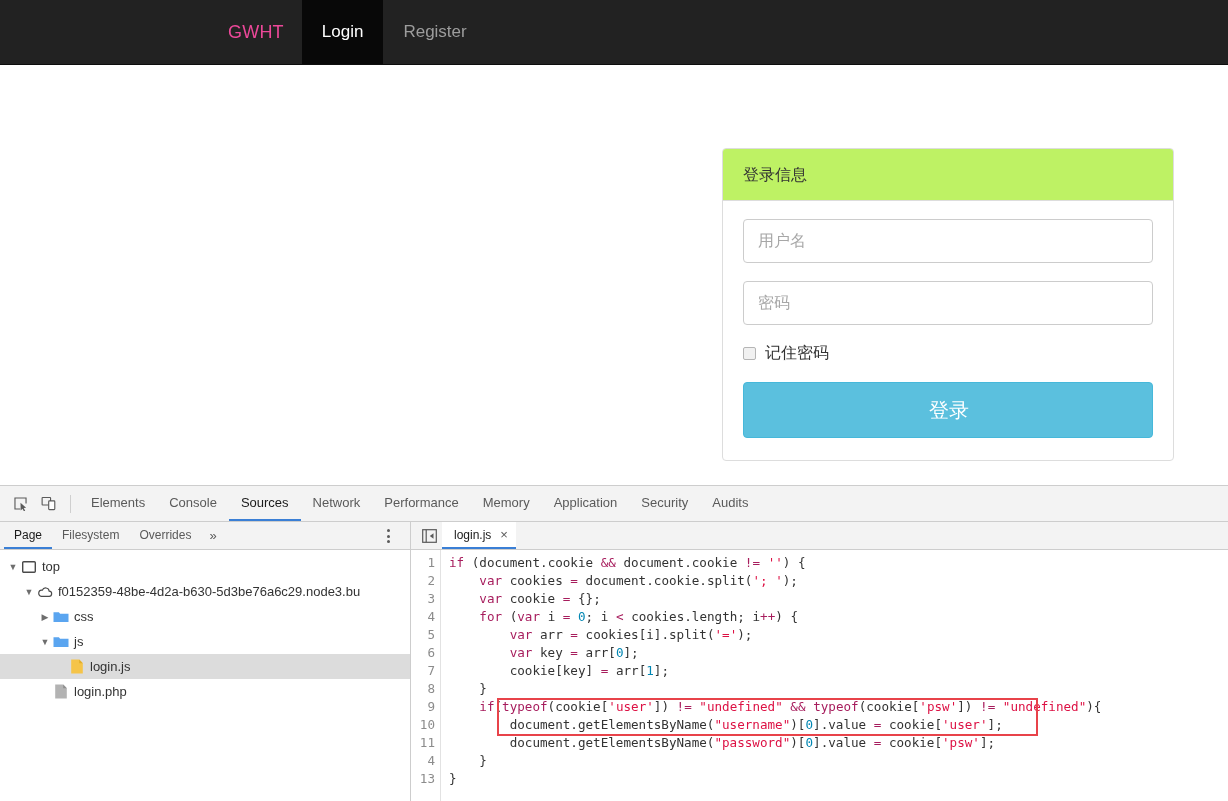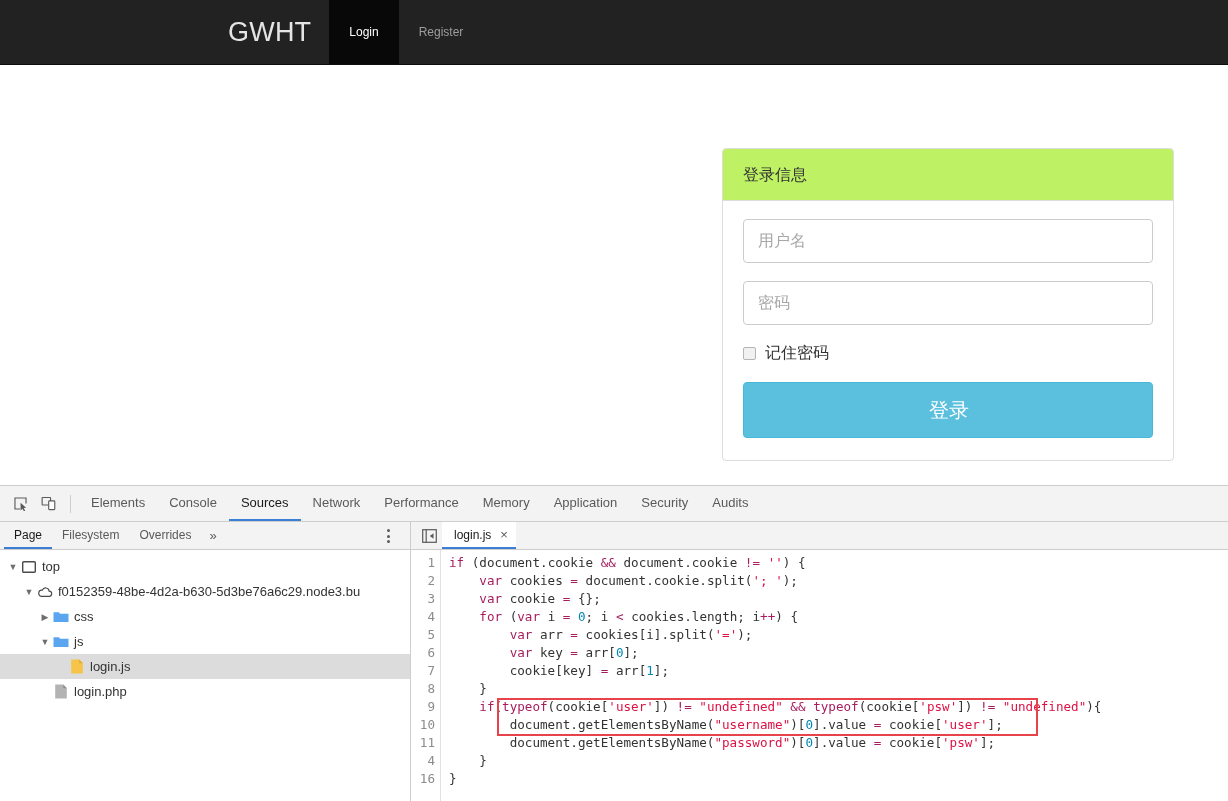--- a/index.html
+++ b/index.html
@@ -20,27 +20,27 @@
     height: 65px; width: 100%;
     background: #222222;
     display: flex; align-items: stretch;
     justify-content: flex-start;
     padding-left: 210px;
     border-bottom: 1px solid #0d0d0d;
   }
   .navbar-brand {
     display: flex; align-items: center;
     padding: 0 18px;
-    color: #e5e5e5; font-size: 27px;
+    color: #ec4899; font-size: 18px;
     letter-spacing: .2px;
   }
   .nav-link {
     display: flex; align-items: center;
     padding: 0 20px;
-    color: #9d9d9d; font-size: 12px;
+    color: #9d9d9d; font-size: 17px;
     text-decoration: none;
     cursor: pointer;
   }
   .nav-link.active {
     background: #080808; color: #ffffff;
   }
 
   
   .login-panel {
     position: absolute;
@@ -416,21 +416,21 @@
           <div>3</div>
           <div>4</div>
           <div>5</div>
           <div>6</div>
           <div>7</div>
           <div>8</div>
           <div>9</div>
           <div>10</div>
           <div>11</div>
           <div>4</div>
-          <div>16</div>
+          <div>13</div>
         </div>
         <div class="code" id="code-lines"><div><span class="kw">if</span><span class="pln"> </span><span class="pln">(</span><span class="pln">document</span><span class="pln">.</span><span class="pln">cookie</span><span class="pln"> </span><span class="op">&amp;</span><span class="op">&amp;</span><span class="pln"> </span><span class="pln">document</span><span class="pln">.</span><span class="pln">cookie</span><span class="pln"> </span><span class="op">!</span><span class="op">=</span><span class="pln"> </span><span class="str">''</span><span class="pln">)</span><span class="pln"> </span><span class="pln">{</span></div><div><span class="pln">    </span><span class="kw">var</span><span class="pln"> </span><span class="pln">cookies</span><span class="pln"> </span><span class="op">=</span><span class="pln"> </span><span class="pln">document</span><span class="pln">.</span><span class="pln">cookie</span><span class="pln">.</span><span class="pln">split</span><span class="pln">(</span><span class="str">'; '</span><span class="pln">)</span><span class="pln">;</span></div><div><span class="pln">    </span><span class="kw">var</span><span class="pln"> </span><span class="pln">cookie</span><span class="pln"> </span><span class="op">=</span><span class="pln"> </span><span class="pln">{</span><span class="pln">}</span><span class="pln">;</span></div><div><span class="pln">    </span><span class="kw">for</span><span class="pln"> </span><span class="pln">(</span><span class="kw">var</span><span class="pln"> </span><span class="pln">i</span><span class="pln"> </span><span class="op">=</span><span class="pln"> </span><span class="num">0</span><span class="pln">;</span><span class="pln"> </span><span class="pln">i</span><span class="pln"> </span><span class="op">&lt;</span><span class="pln"> </span><span class="pln">cookies</span><span class="pln">.</span><span class="pln">length</span><span class="pln">;</span><span class="pln"> </span><span class="pln">i</span><span class="op">+</span><span class="op">+</span><span class="pln">)</span><span class="pln"> </span><span class="pln">{</span></div><div><span class="pln">        </span><span class="kw">var</span><span class="pln"> </span><span class="pln">arr</span><span class="pln"> </span><span class="op">=</span><span class="pln"> </span><span class="pln">cookies</span><span class="pln">[</span><span class="pln">i</span><span class="pln">]</span><span class="pln">.</span><span class="pln">split</span><span class="pln">(</span><span class="str">'='</span><span class="pln">)</span><span class="pln">;</span></div><div><span class="pln">        </span><span class="kw">var</span><span class="pln"> </span><span class="pln">key</span><span class="pln"> </span><span class="op">=</span><span class="pln"> </span><span class="pln">arr</span><span class="pln">[</span><span class="num">0</span><span class="pln">]</span><span class="pln">;</span></div><div><span class="pln">        </span><span class="pln">cookie</span><span class="pln">[</span><span class="pln">key</span><span class="pln">]</span><span class="pln"> </span><span class="op">=</span><span class="pln"> </span><span class="pln">arr</span><span class="pln">[</span><span class="num">1</span><span class="pln">]</span><span class="pln">;</span></div><div><span class="pln">    </span><span class="pln">}</span></div><div><span class="pln">    </span><span class="kw">if</span><span class="pln">(</span><span class="kw">typeof</span><span class="pln">(</span><span class="pln">cookie</span><span class="pln">[</span><span class="str">'user'</span><span class="pln">]</span><span class="pln">)</span><span class="pln"> </span><span class="op">!</span><span class="op">=</span><span class="pln"> </span><span class="str">"undefined"</span><span class="pln"> </span><span class="op">&amp;</span><span class="op">&amp;</span><span class="pln"> </span><span class="kw">typeof</span><span class="pln">(</span><span class="pln">cookie</span><span class="pln">[</span><span class="str">'psw'</span><span class="pln">]</span><span class="pln">)</span><span class="pln"> </span><span class="op">!</span><span class="op">=</span><span class="pln"> </span><span class="str">"undefined"</span><span class="pln">)</span><span class="pln">{</span></div><div><span class="pln">        </span><span class="pln">document</span><span class="pln">.</span><span class="pln">getElementsByName</span><span class="pln">(</span><span class="str">"username"</span><span class="pln">)</span><span class="pln">[</span><span class="num">0</span><span class="pln">]</span><span class="pln">.</span><span class="pln">value</span><span class="pln"> </span><span class="op">=</span><span class="pln"> </span><span class="pln">cookie</span><span class="pln">[</span><span class="str">'user'</span><span class="pln">]</span><span class="pln">;</span></div><div><span class="pln">        </span><span class="pln">document</span><span class="pln">.</span><span class="pln">getElementsByName</span><span class="pln">(</span><span class="str">"password"</span><span class="pln">)</span><span class="pln">[</span><span class="num">0</span><span class="pln">]</span><span class="pln">.</span><span class="pln">value</span><span class="pln"> </span><span class="op">=</span><span class="pln"> </span><span class="pln">cookie</span><span class="pln">[</span><span class="str">'psw'</span><span class="pln">]</span><span class="pln">;</span></div><div><span class="pln">    </span><span class="pln">}</span></div><div><span class="pln">}</span></div></div>
         <div class="hl-box"></div>
       </div>
     </div>
 
   </div>
 </div>
 
 </body></html>

